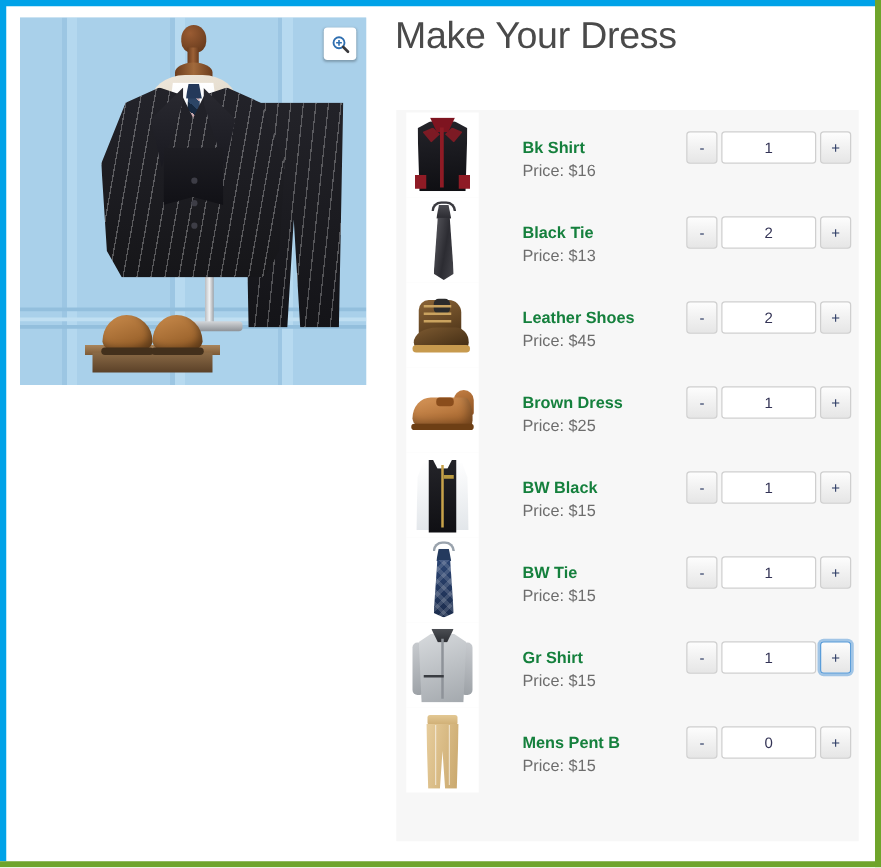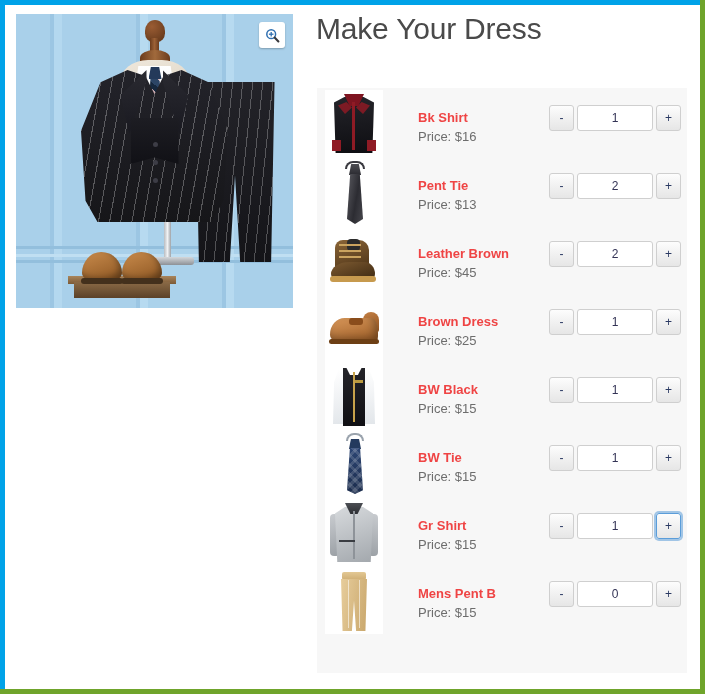--- a/index.html
+++ b/index.html
@@ -235,21 +235,21 @@
     overflow: hidden;
   }
   .thumb-art {
     position: absolute; inset: 0;
   }
   .item-name {
     position: absolute;
     left: 101px; top: 22px;
     font-size: 13px;
     font-weight: bold;
-    color: #ef4444;
+    color: #15803d;
     white-space: nowrap;
   }
   .item-price {
     position: absolute;
     left: 101px; top: 41px;
     font-size: 13px;
     color: #6d6d6d;
     white-space: nowrap;
   }
   .qty-group {
@@ -474,41 +474,41 @@
         </div>
       </div>
       <div class="item-row">
         <div class="item-thumb">
           <div class="thumb-art">
             <div class="tw btie-loop"></div>
             <div class="tw btie-knot"></div>
             <div class="tw btie-blade"></div>
           </div>
         </div>
-        <div class="item-name">Pent Tie</div>
+        <div class="item-name">Black Tie</div>
         <div class="item-price">Price: $13</div>
         <div class="qty-group">
           <button class="qty-btn">-</button>
           <input type="text" class="qty-field" value="2" style="">
           <button class="qty-btn">+</button>
         </div>
       </div>
       <div class="item-row">
         <div class="item-thumb">
           <div class="thumb-art">
             <div class="tw boot-upper"></div>
             <div class="tw boot-tongue"></div>
             <div class="tw boot-lace"></div>
             <div class="tw boot-lace2"></div>
             <div class="tw boot-lace3"></div>
             <div class="tw boot-toe"></div>
             <div class="tw boot-sole"></div>
           </div>
         </div>
-        <div class="item-name">Leather Brown</div>
+        <div class="item-name">Leather Shoes</div>
         <div class="item-price">Price: $45</div>
         <div class="qty-group">
           <button class="qty-btn">-</button>
           <input type="text" class="qty-field" value="2" style="">
           <button class="qty-btn">+</button>
         </div>
       </div>
       <div class="item-row">
         <div class="item-thumb">
           <div class="thumb-art">

